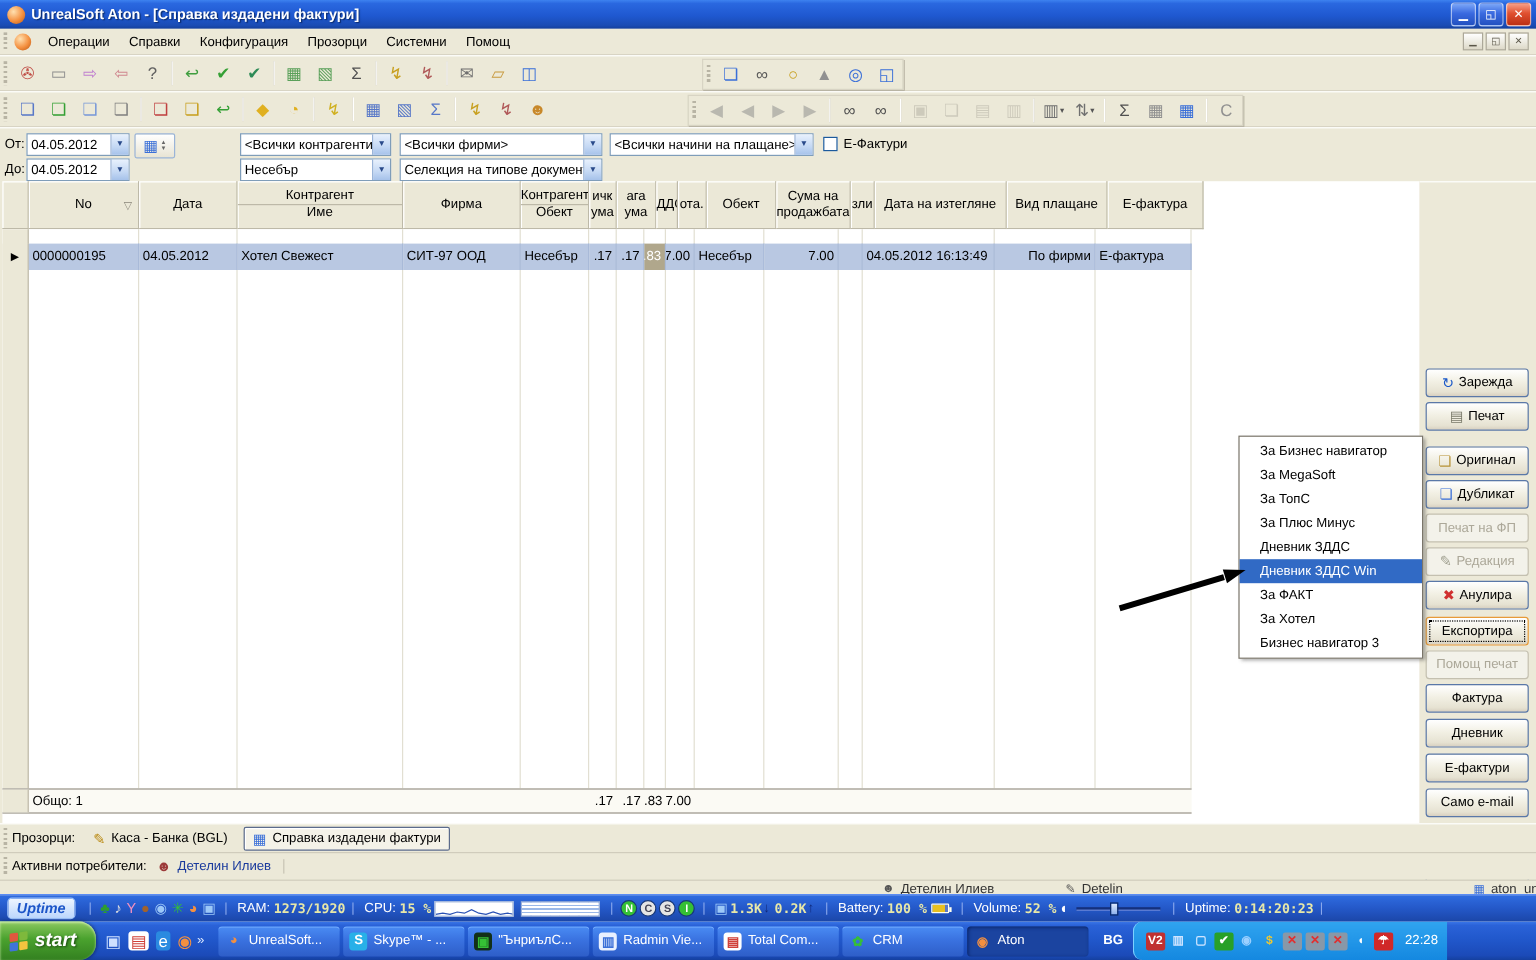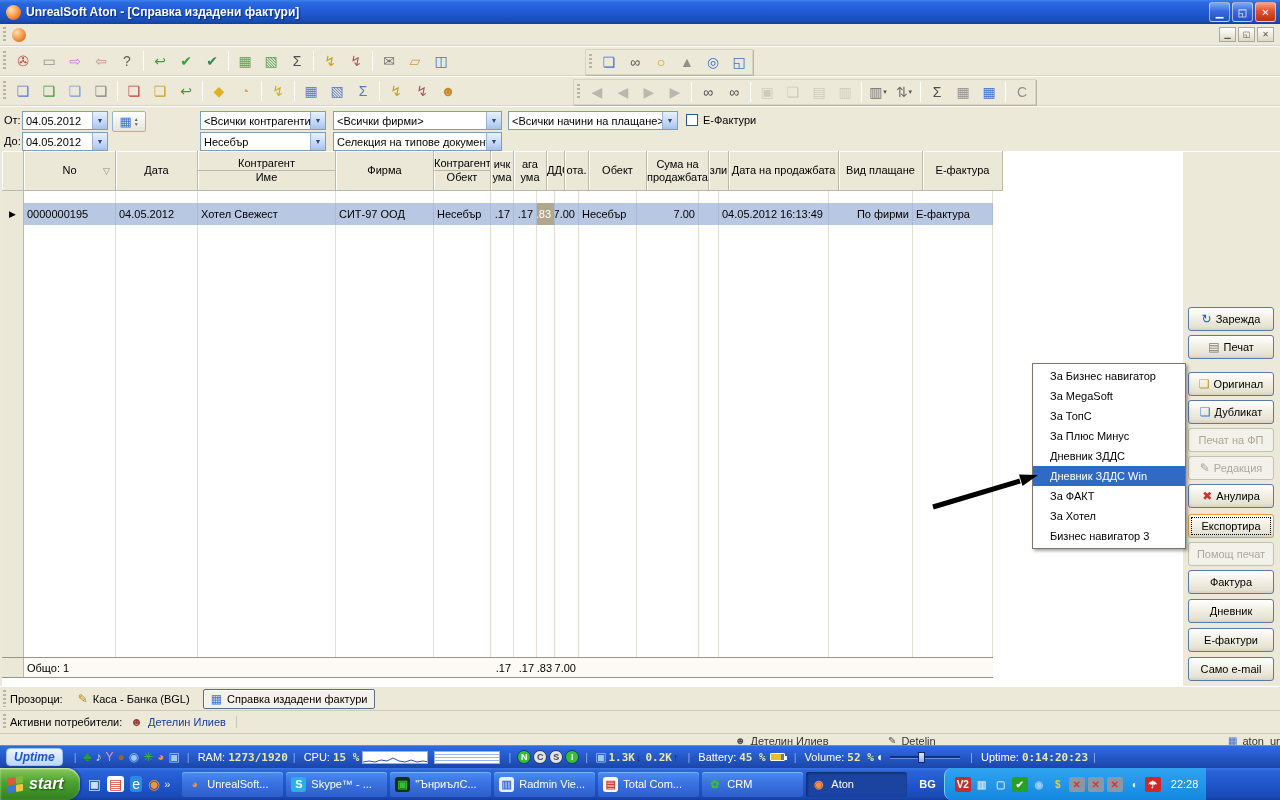--- a/index.html
+++ b/index.html
@@ -162,20 +162,28 @@
   <div id="win-controls">
       <div class="wbtn">▁</div>
       <div class="wbtn">◱</div>
       <div class="wbtn close">✕</div>
     </div>
 </div>
 
 <div id="menubar">
   <span class="grip"></span>
   <span class="appicon"></span>
+  <div id="menu-items" style="display:flex">
+      <span class="mitem">Операции</span>
+      <span class="mitem">Справки</span>
+      <span class="mitem">Конфигурация</span>
+      <span class="mitem">Прозорци</span>
+      <span class="mitem">Системни</span>
+      <span class="mitem">Помощ</span>
+    </div>
   <div id="mdi-controls">
       <div class="mdibtn">▁</div>
       <div class="mdibtn">◱</div>
       <div class="mdibtn">✕</div>
     </div>
 </div>
 
 <div id="toolbar1" class="tbband">
   <div class="tbrow">
     <span class="grip"></span>
@@ -464,21 +472,21 @@
       <div class="hm">Обект</div>
     </div>
     <div class="hc" style="width: 62px;">
       <div class="hl">Сума на</div>
       <div class="hl">продажбата</div>
     </div>
     <div class="hc" style="width: 20px;">
       <div class="hm">зли</div>
     </div>
     <div class="hc" style="width: 110px;">
-      <div class="hm">Дата на продажбата</div>
+      <div class="hm">Дата на изтегляне</div>
     </div>
     <div class="hc" style="width: 84px;">
       <div class="hm">Вид плащане</div>
     </div>
     <div class="hc" style="width: 80px;">
       <div class="hm">Е-фактура</div>
     </div>
   </div>
 <div id="grid-lines">
     <div class="lc indc" style="width: 22px;"></div>
@@ -670,21 +678,21 @@
       <span class="ind on">I</span>
     </div>
   <span class="sbsep">|</span>
   <span class="sbicn" style="color:#9cc8f8">▣</span>
   <span class="sbval">1.3K</span>
   <span class="arr dn" style="color:#102a7c">↓</span>
   <span class="sbval">0.2K</span>
   <span class="arr up" style="color:#102a7c">↑</span>
   <span class="sbsep">|</span>
   <span class="sblbl">Battery:</span>
-  <span class="sbval">45 %</span>
+  <span class="sbval">100 %</span>
   <span class="batt"></span>
   <span class="sbsep">|</span>
   <span class="sblbl">Volume:</span>
   <span class="sbval">52 %</span>
   <span class="sbicn" style="color:#fff">◖</span>
   <div class="slider">
     <div class="track"></div>
     <div class="thumb"></div>
   </div>
   <span class="sbsep">|</span>

